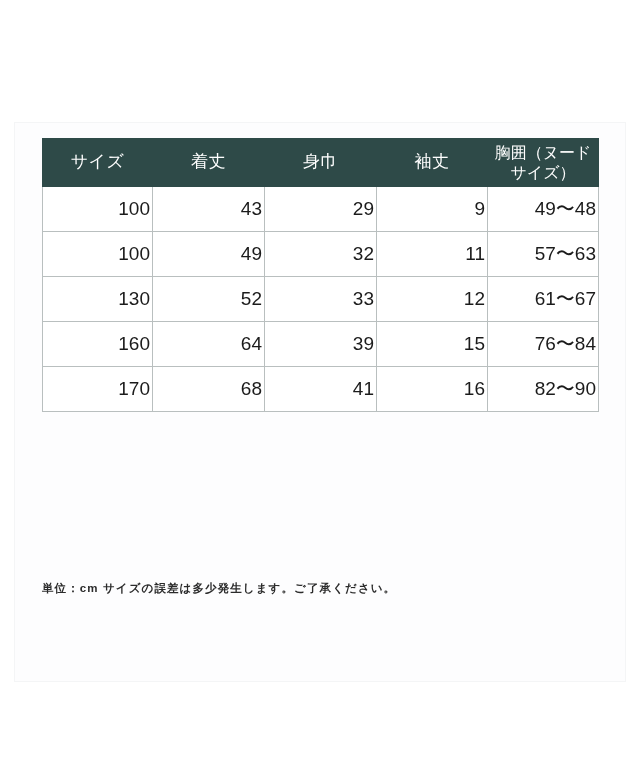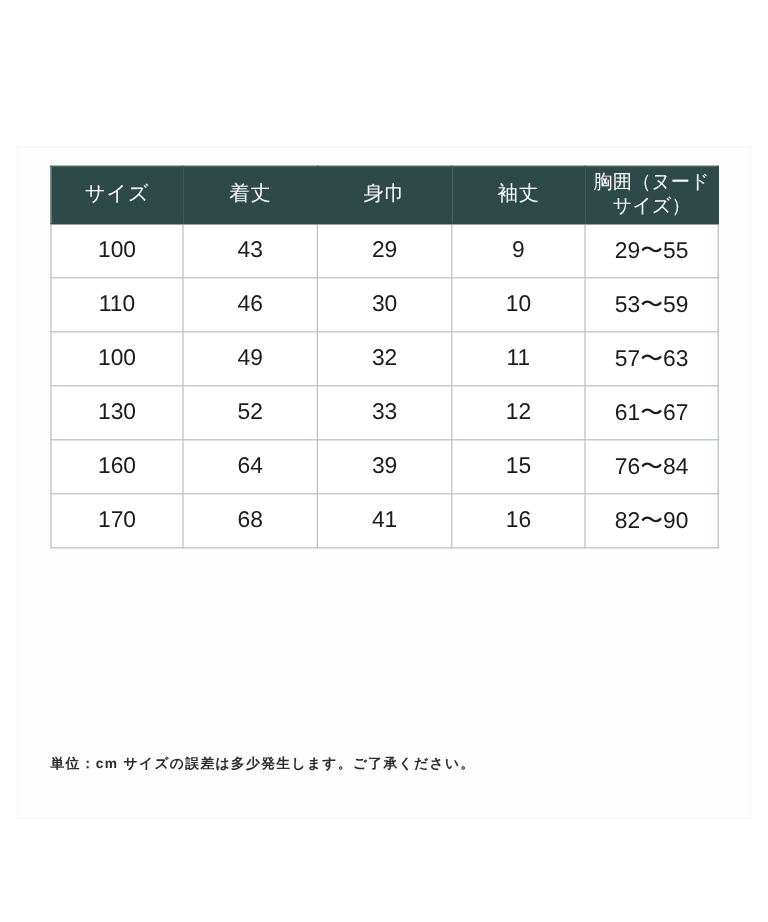--- a/index.html
+++ b/index.html
@@ -73,39 +73,38 @@
     font-size: 16px;
     line-height: 1.25;
     letter-spacing: 0px;
     padding: 2px 2px;
   }
 
   tbody td {
     height: 45px;
     font-size: 19px;
     color: #1b1b1b;
-    text-align: center;
+    text-align: right;
     vertical-align: middle;
     border: 1px solid #b9bfbf;
     background: #ffffff;
     box-sizing: border-box;
     font-weight: 400;
     padding: 0 2px;
   }
 
   #footnote {
     position: absolute;
     left: 42px;
     top: 581px;
     font-size: 11.5px;
     color: #2b2b2b;
     letter-spacing: 1.1px;
     white-space: nowrap;
     font-weight: 700;
-    margin-top: 48px;
   }
 </style>
 </head>
 <body>
 
 <div id="page">
 
   <div id="content-panel"></div>
 
   <div id="table-wrap">
@@ -125,28 +124,21 @@
           <th>袖丈</th>
           <th class="chest-head">胸囲（ヌードサイズ）</th>
         </tr>
       </thead>
       <tbody id="table-body">
           <tr>
             <td>100</td>
             <td>43</td>
             <td>29</td>
             <td>9</td>
-            <td>29〜55</td>
-          </tr>
-          <tr>
-            <td>110</td>
-            <td>46</td>
-            <td>30</td>
-            <td>10</td>
-            <td>53〜59</td>
+            <td>49〜48</td>
           </tr>
           <tr>
             <td>100</td>
             <td>49</td>
             <td>32</td>
             <td>11</td>
             <td>57〜63</td>
           </tr>
           <tr>
             <td>130</td>

